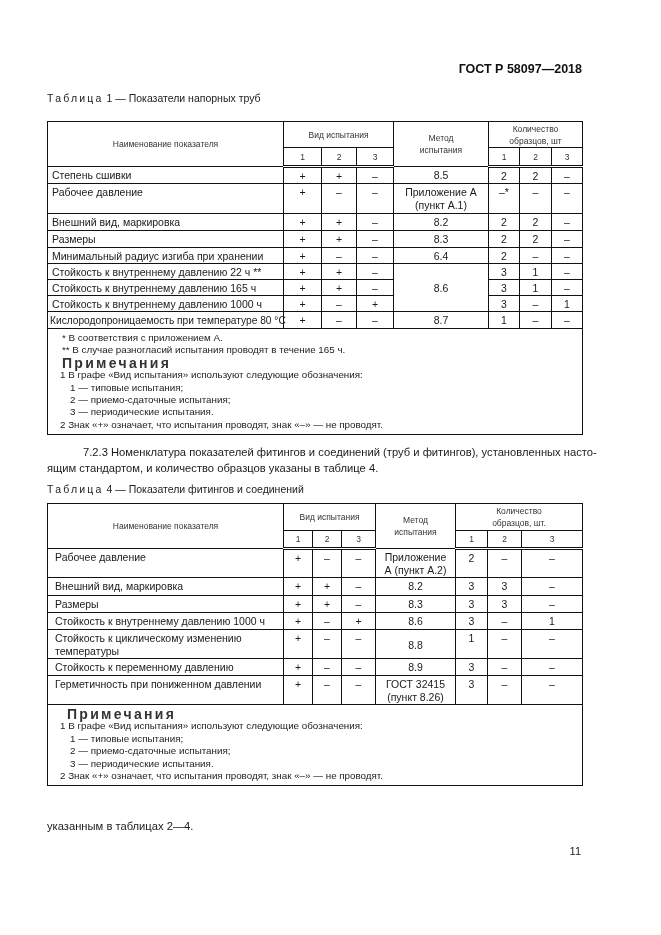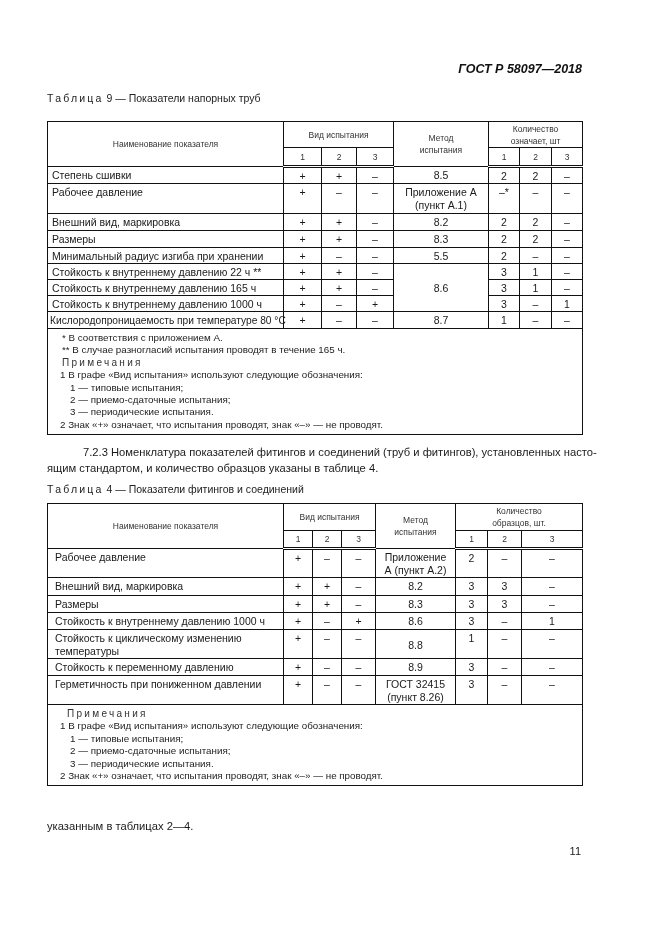--- a/index.html
+++ b/index.html
@@ -2,68 +2,68 @@
 <html><head>
 <meta charset="utf-8">
 <style>
   html, body { margin: 0; padding: 0; }
   body {
     width: 661px; height: 935px; background: #ffffff; position: relative;
     font-family: "Liberation Sans", "DejaVu Sans", sans-serif; color: #1a1a1a;
     overflow: hidden;
   }
   .abs { position: absolute; }
-  .doc-code { right: 79px; top: 62px; font-weight: bold; font-size: 12.5px; color: #111; font-style: italic; }
+  .doc-code { right: 79px; top: 62px; font-weight: bold; font-size: 12.5px; color: #111; }
   .table-caption { left: 47px; font-size: 10.5px; color: #222; }
   .spaced { letter-spacing: 2.2px; }
   table.t {
     position: absolute; left: 47px; width: 535px; border-collapse: collapse;
     table-layout: fixed; font-size: 10.5px;
   }
   table.t td, table.t th {
     border: 1px solid #111; padding: 0; vertical-align: top; font-weight: normal;
   }
   table.t th { font-size: 8.5px; color: #333; vertical-align: middle; text-align: center; line-height: 12px; }
   table.t thead tr:last-child th { border-bottom: 3px double #111; }
   table.t td.name { text-align: left; padding: 2px 3px 0 4px; line-height: 13px; }
   table.t td.c { text-align: center; padding-top: 2px; line-height: 13px; }
   table.t td.notes { padding: 3px 6px 3px 12px; font-size: 9.8px; line-height: 12.4px; color: #222; }
   .note-line { white-space: nowrap; }
   .indent1 { padding-left: 10px; }
-  .notes-head { letter-spacing: 2.3px; font-size: 10px; color: #333; }
+  .notes-head { letter-spacing: 2.3px; font-size: 14px; color: #333; font-weight: bold; }
   .para { left: 47px; width: 535px; font-size: 11.2px; line-height: 16px; color: #1a1a1a; text-align: justify; }
   .para .ind { display: inline-block; width: 36px; }
   .page-num { right: 80px; top: 845px; font-size: 11px; color: #222; }
 </style>
 </head>
 <body>
 
 <div class="abs doc-code">ГОСТ Р 58097—2018</div>
 
 <div class="abs table-caption" style="top:92px;">
-  <span class="spaced">Таблица</span><span> 9 — Показатели напорных труб</span>
+  <span class="spaced">Таблица</span><span> 1 — Показатели напорных труб</span>
 </div>
 
 <table class="t" style="top:121px;">
   <colgroup>
     <col style="width:236px">
       <col style="width:38px">
       <col style="width:35px">
       <col style="width:37px">
     <col style="width:95px">
       <col style="width:31px">
       <col style="width:32px">
       <col style="width:31px">
   </colgroup>
   <thead>
     <tr style="height:26px;">
       <th rowspan="2">Наименование показателя</th>
       <th colspan="3">Вид испытания</th>
       <th rowspan="2" style="padding:0 14px;">Метод испытания</th>
-      <th colspan="3" style="padding:0 10px;">Количество означает, шт</th>
+      <th colspan="3" style="padding:0 10px;">Количество образцов, шт</th>
     </tr>
     <tr style="height:19px;">
       <th>1</th>
       <th>2</th>
       <th>3</th>
       <th>1</th>
       <th>2</th>
       <th>3</th>
     </tr>
   </thead>
@@ -106,21 +106,21 @@
       <td class="c">8.3</td>
       <td class="c">2</td>
       <td class="c">2</td>
       <td class="c">–</td>
     </tr>
     <tr style="height:16px;">
       <td class="name">Минимальный радиус изгиба при хранении</td>
       <td class="c">+</td>
       <td class="c">–</td>
       <td class="c">–</td>
-      <td class="c">5.5</td>
+      <td class="c">6.4</td>
       <td class="c">2</td>
       <td class="c">–</td>
       <td class="c">–</td>
     </tr>
     <tr style="height:16px;">
       <td class="name">Стойкость к внутреннему давлению 22 ч **</td>
       <td class="c">+</td>
       <td class="c">+</td>
       <td class="c">–</td>
       <td class="c" rowspan="3" style="vertical-align:middle;">8.6</td>

